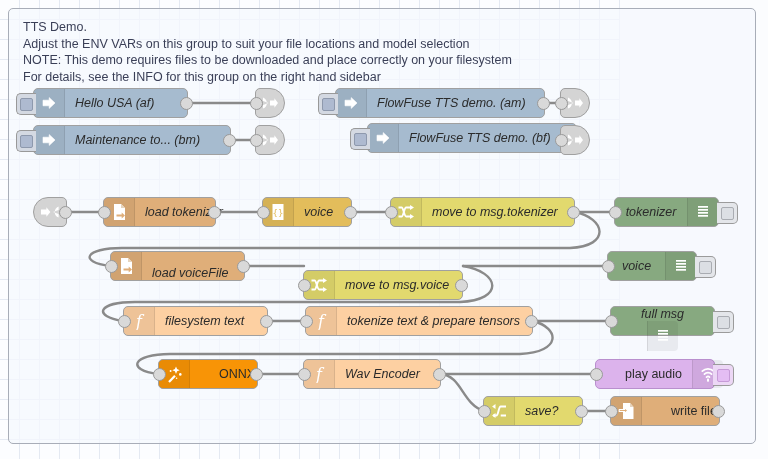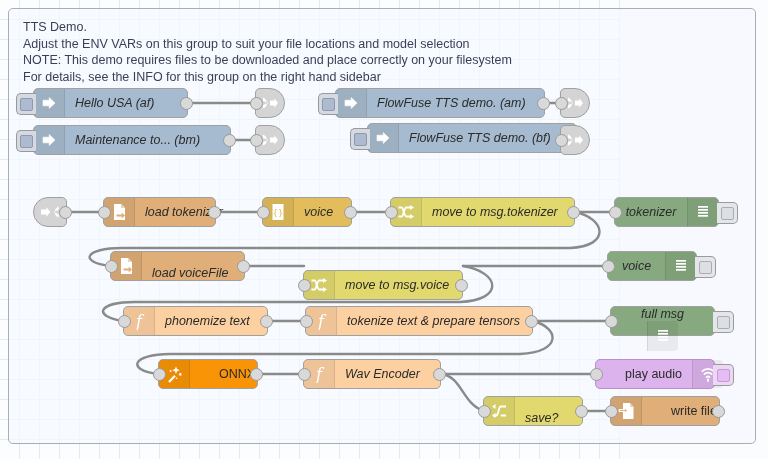--- a/index.html
+++ b/index.html
@@ -354,21 +354,21 @@
       </div>
   </div>
 
   <div class="node" style="left:123px;top:306px;width:145px;background:#fdd0a2;">
     <div class="port in round"></div>
     <div class="icon-box">
       <svg width="14" height="18" viewBox="0 0 14 18">
           <text x="7" y="15" font-size="16" font-family="DejaVu Serif, serif" font-style="italic" fill="#fff" text-anchor="middle">f</text>
         </svg>
     </div>
-    <div class="label">phonemize text</div>
+    <div class="label">filesystem text</div>
     <div class="port out round"></div>
   </div>
 
   <div class="node" style="left:305px;top:306px;width:228px;background:#fdd0a2;">
     <div class="port in round"></div>
     <div class="icon-box">
       <svg width="14" height="18" viewBox="0 0 14 18">
           <text x="7" y="15" font-size="16" font-family="DejaVu Serif, serif" font-style="italic" fill="#fff" text-anchor="middle">f</text>
         </svg>
     </div>
@@ -431,21 +431,21 @@
             <path d="M6.5 11.1A2.2 2.2 0 0 1 9.5 11.1"></path>
           </g>
           <rect x="7" y="12.6" width="2" height="3.2" rx="0.7" fill="#fff"></rect>
         </svg>
     </div>
     <div class="ui-btn purple">
         <i></i>
       </div>
   </div>
 
-  <div class="node" style="left:483px;top:396px;width:100px;background:#e2d96e;align-items:flex-end;">
+  <div class="node" style="left:483px;top:396px;width:100px;background:#e2d96e;">
     <div class="port in round"></div>
     <div class="icon-box">
       <svg width="17" height="16" viewBox="0 0 17 16">
           <path d="M15 3.5h-5.3c-2.2 0-2.2 9-4.4 9H2M15 12.5h-5.3" stroke="#fff" stroke-width="1.9" fill="none"></path>
           <path d="M4.5 1l-3.4 2.5L4.5 6z" fill="#fff"></path>
           <path d="M4.5 10l-3.4 2.5L4.5 15z" fill="#fff"></path>
         </svg>
     </div>
     <div class="label">save?</div>
     <div class="port out round"></div>

